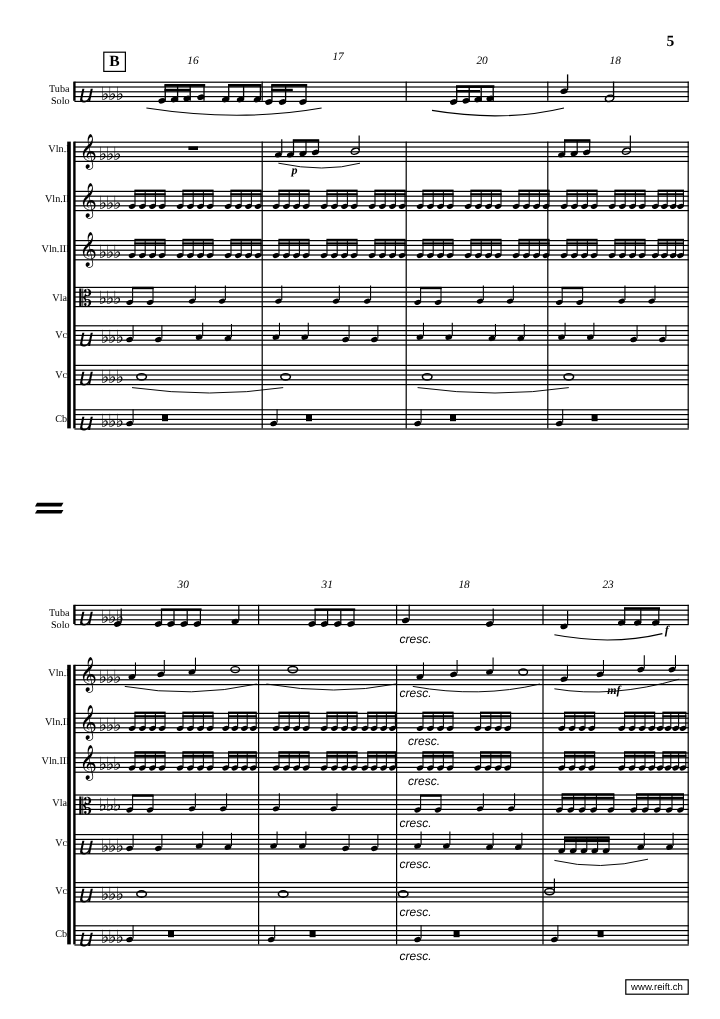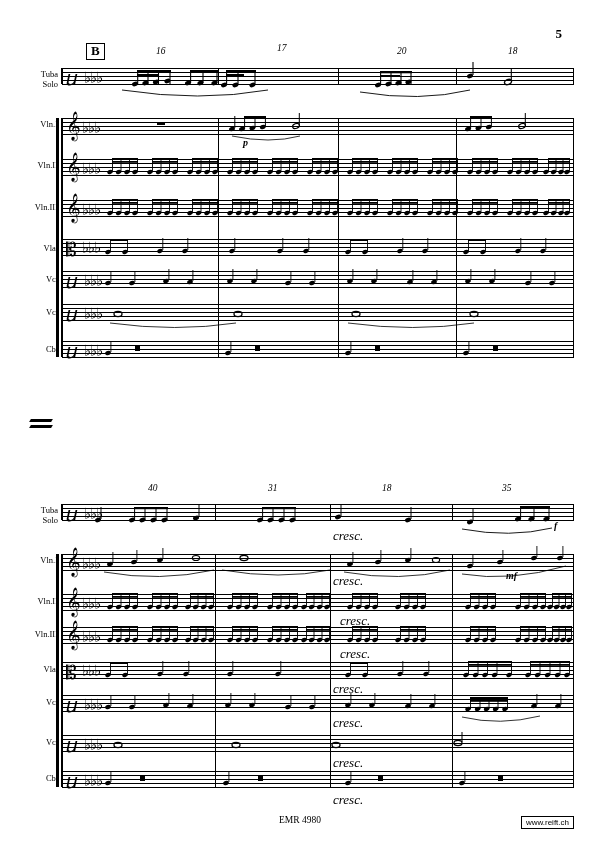--- a/index.html
+++ b/index.html
@@ -114,23 +114,23 @@
   .keysig { font-size: 15px; letter-spacing: -1px; }
   .dynamic {
     position: absolute;
     font-family: "Liberation Serif", serif;
     font-style: italic;
     font-weight: bold;
     font-size: 10px;
   }
   .cresc {
     position: absolute;
-    font-family: Liberation Serif, serif;
+    font-family: Liberation Sans, sans-serif;
     font-style: italic;
-    font-size: 13px;
+    font-size: 10px;
   }
   
   .system-separator {
     position: absolute;
     left: 30px;
     top: 418px;
     width: 22px;
     height: 14px;
   }
   .system-separator i {
@@ -634,24 +634,24 @@
     </div>
   </div>
 
   <div class="system-separator">
     <i></i>
       <i></i>
   </div>
 
   <div class="system" id="system-2">
 
-    <div class="measure-number" style="left:148px; top:13px;">40</div>
+    <div class="measure-number" style="left:148px; top:13px;">30</div>
     <div class="measure-number" style="left:268px; top:13px;">31</div>
     <div class="measure-number" style="left:382px; top:13px;">18</div>
-    <div class="measure-number" style="left:502px; top:13px;">35</div>
+    <div class="measure-number" style="left:502px; top:13px;">23</div>
 
     <div class="instr-label" style="left:10px; top:36px; width:48px;">Tuba
 Solo</div>
     <div class="instr-label" style="left:10px; top:86px; width:48px;">Vln.I</div>
     <div class="instr-label" style="left:10px; top:127px; width:48px;">Vln.II</div>
     <div class="instr-label" style="left:10px; top:160px; width:48px;">Vln.III</div>
     <div class="instr-label" style="left:10px; top:195px; width:48px;">Vla.</div>
     <div class="instr-label" style="left:10px; top:228px; width:48px;">Vc.</div>
     <div class="instr-label" style="left:10px; top:268px; width:48px;">Vc.</div>
     <div class="instr-label" style="left:10px; top:304px; width:48px;">Cb.</div>
@@ -1102,15 +1102,14 @@
             <rect x="378" y="305" width="5" height="6" stroke="none"></rect>
             <ellipse cx="462" cy="313" rx="2.9" ry="2.1" stroke="none" transform="rotate(-20 462 313)"></ellipse>
             <line x1="464.9" y1="312" x2="464.9" y2="301" stroke-width="0.9"></line>
             <rect x="498" y="305" width="5" height="6" stroke="none"></rect>
           </g>
         </g>
       </svg>
     </div>
   </div>
 
-  <div class="footer-center">EMR 4980</div>
   <div class="footer-url">www.reift.ch</div>
 </div>
 
 </body></html>

